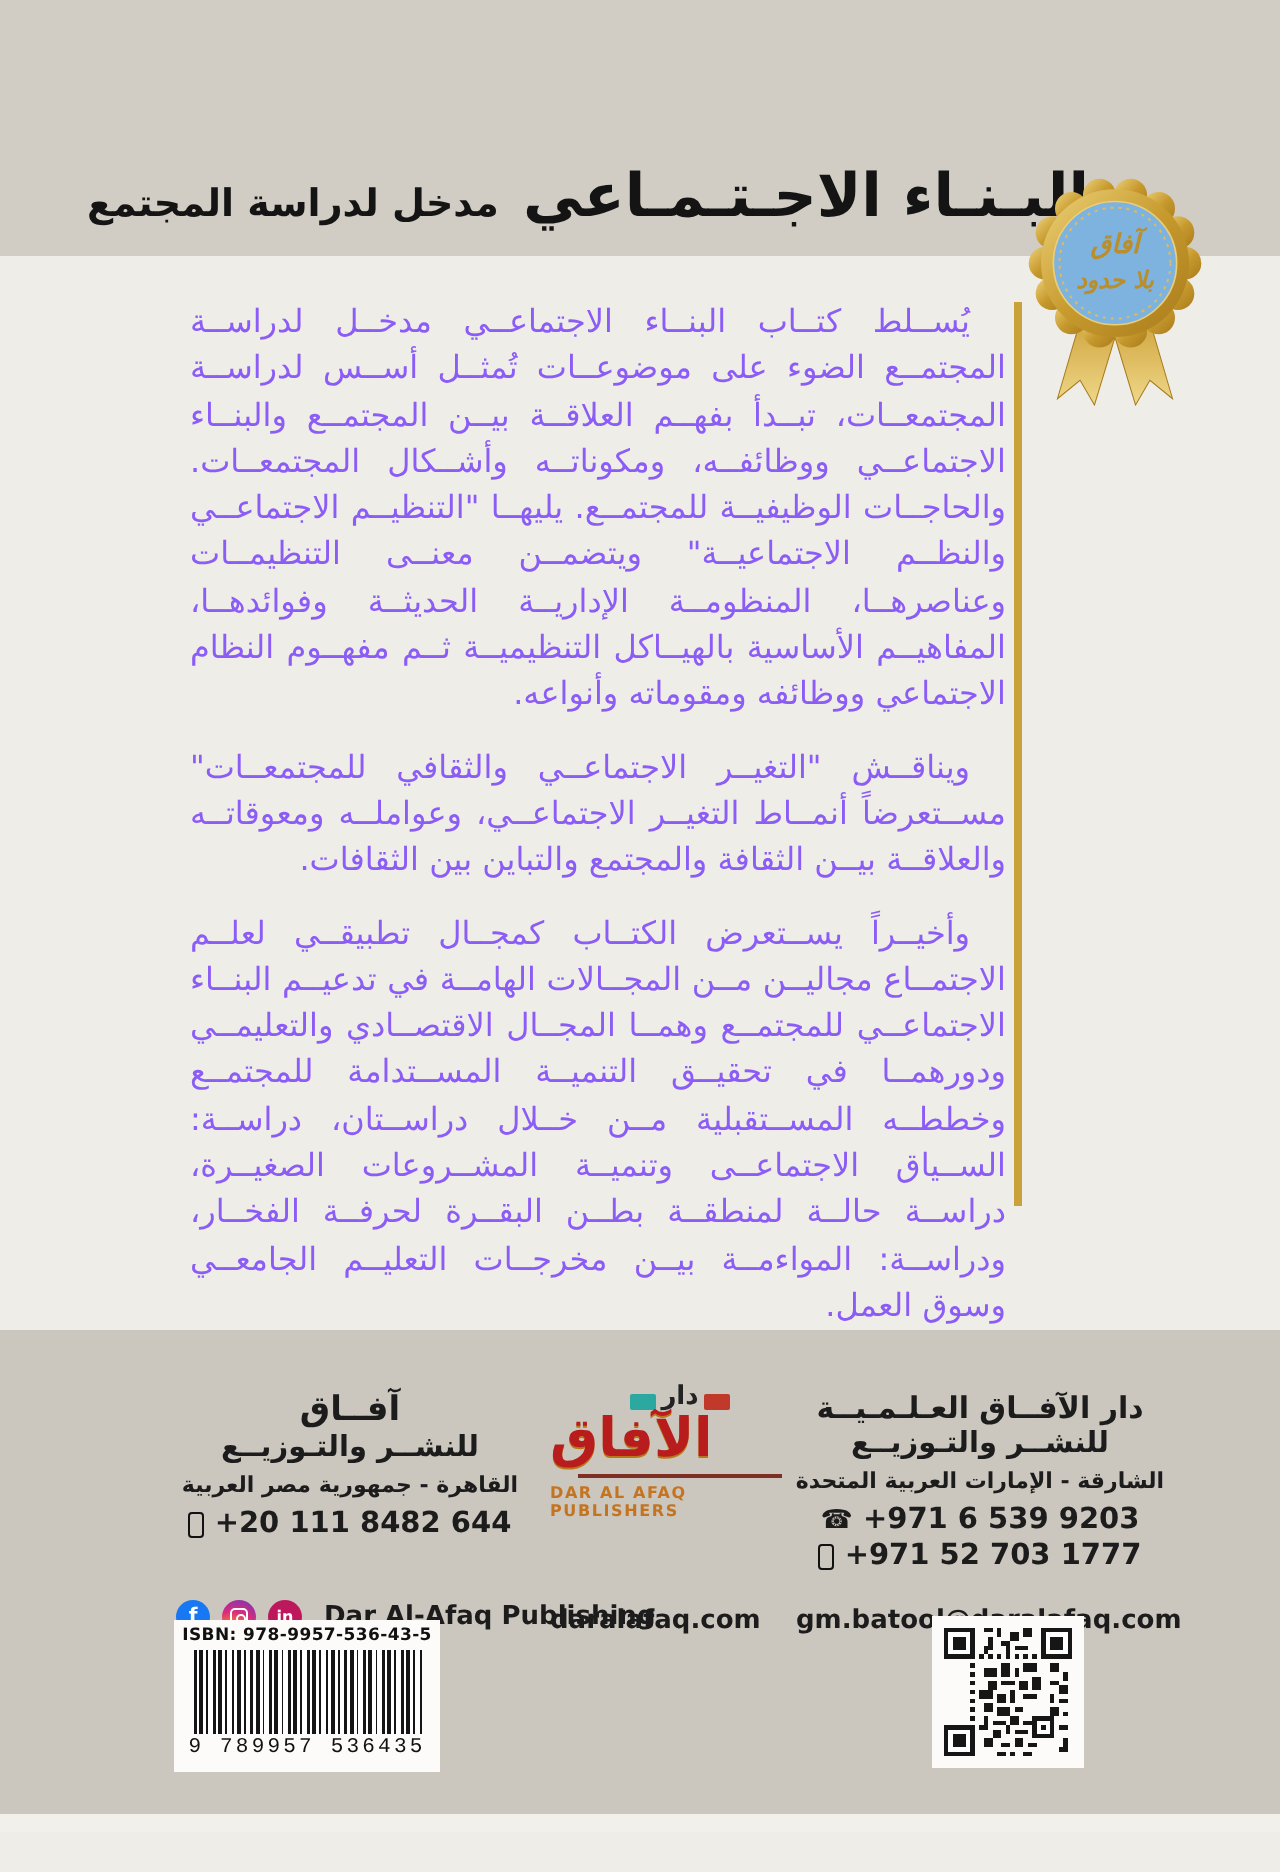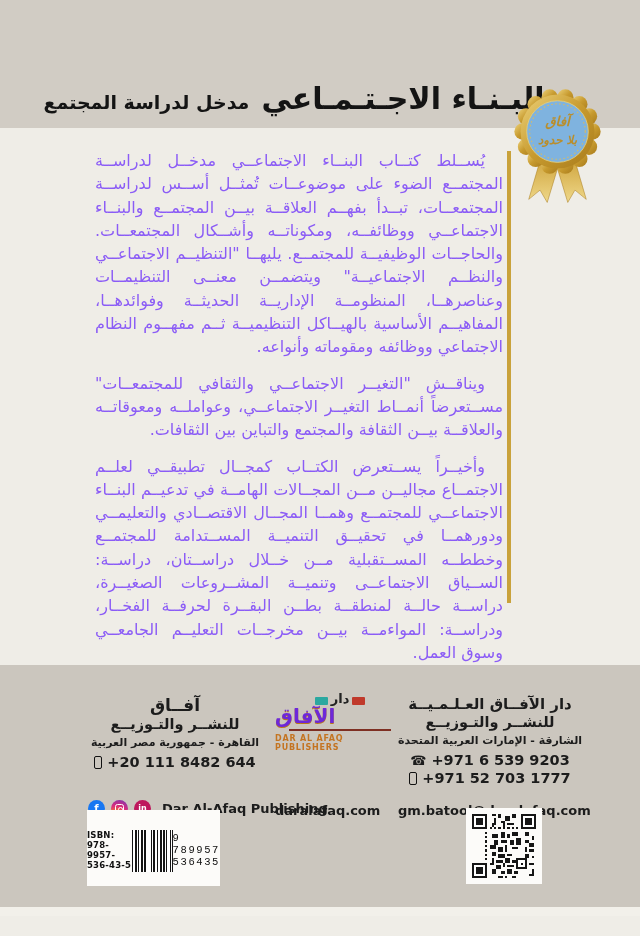--- a/index.html
+++ b/index.html
@@ -51,42 +51,42 @@
   .phone-row.tight { margin-top: 2px; }
   .mobile-icon { display:inline-block; width: 8px; height: 13px; border: 1.6px solid #111; border-radius: 2px; }
   .handset-icon { font-size: 13px; font-style: normal; }
 
   .logo-col { position: absolute; left: 275px; top: 22px; width: 130px; }
   .logo-mark { display: flex; align-items: flex-end; justify-content: center; gap: 3px; height: 18px; }
   .mark-book { display: inline-block; width: 13px; height: 8px; border-radius: 1px; }
   .mark-teal { background: #2BA8A0; }
   .mark-red  { background: #C0392B; }
   .mark-word { font-size: 13px; font-weight: bold; color: #222; line-height: 1; }
-  .logo-ar { font-size: 20px; font-weight: bold; color: #6d28d9; text-shadow: 0 1px 0 #B87818; line-height: 1.1; }
+  .logo-ar { font-size: 27px; font-weight: bold; color: #b91c1c; text-shadow: 0 1px 0 #B87818; line-height: 1.1; }
   .logo-rule { height: 2px; background: #7E2F23; margin: 2px 14px 3px; }
   .logo-en { font-size: 8px; font-weight: bold; color: #C47421; letter-spacing: 0.8px; }
 
   .social-row { position: absolute; top: 135px; left: 88px; display: flex; align-items: center; gap: 6px; }
   .s-icon {
     width: 17px; height: 17px; border-radius: 50%; color: #fff;
     display: flex; align-items: center; justify-content: center;
     font-size: 10px; font-weight: bold;
   }
   .fb { background: #1877F2; }
   .li { background: #be185d; font-size: 8px; }
   .ig { background: radial-gradient(circle at 30% 110%, #FDCB52 0%, #F28A2E 28%, #DD2A7B 58%, #8134AF 92%); position: relative; }
   .ig-cam { width: 9px; height: 9px; border: 1.3px solid #fff; border-radius: 2.5px; position: relative; }
   .ig-cam::after { content:""; position:absolute; left:2px; top:2px; width:3px; height:3px; border:1px solid #fff; border-radius:50%; }
   .social-label { font-size: 13px; font-weight: bold; margin-left: 5px; }
   .website { position: absolute; top: 138px; left: 275px; width: 130px; text-align: left; font-size: 13px; font-weight: bold; }
   .email   { position: absolute; top: 138px; left: 398px; width: 185px; text-align: center; font-size: 13px; font-weight: bold; }
 
   .barcode {
     position: absolute; left: 87px; top: 145px; width: 133px; height: 76px;
-    background: #FCFBF9; display: flex; flex-direction: row; align-items: center;
+    background: #FCFBF9; display: flex; flex-direction: column; align-items: center;
     padding-top: 3px;
   }
   .isbn-label { font-size: 8.5px; font-weight: bold; color: #111; letter-spacing: .2px; }
   .bars {
     width: 114px; height: 42px; margin-top: 2px;
     background: repeating-linear-gradient(90deg,
       #151515 0 1.4px, #fff 1.4px 2.6px,
       #151515 2.6px 4.6px, #fff 4.6px 6.2px,
       #151515 6.2px 7px, #fff 7px 9.4px);
   }

